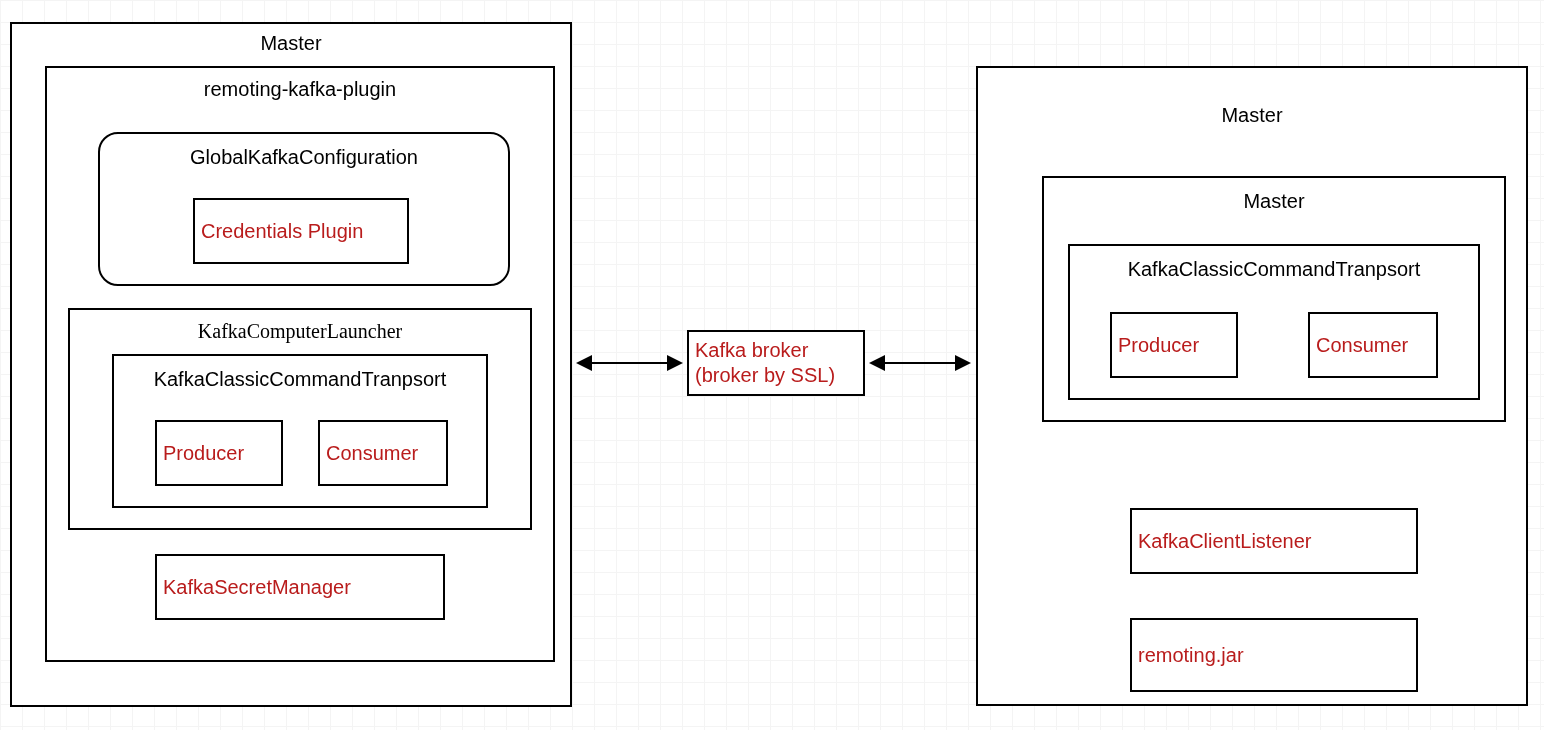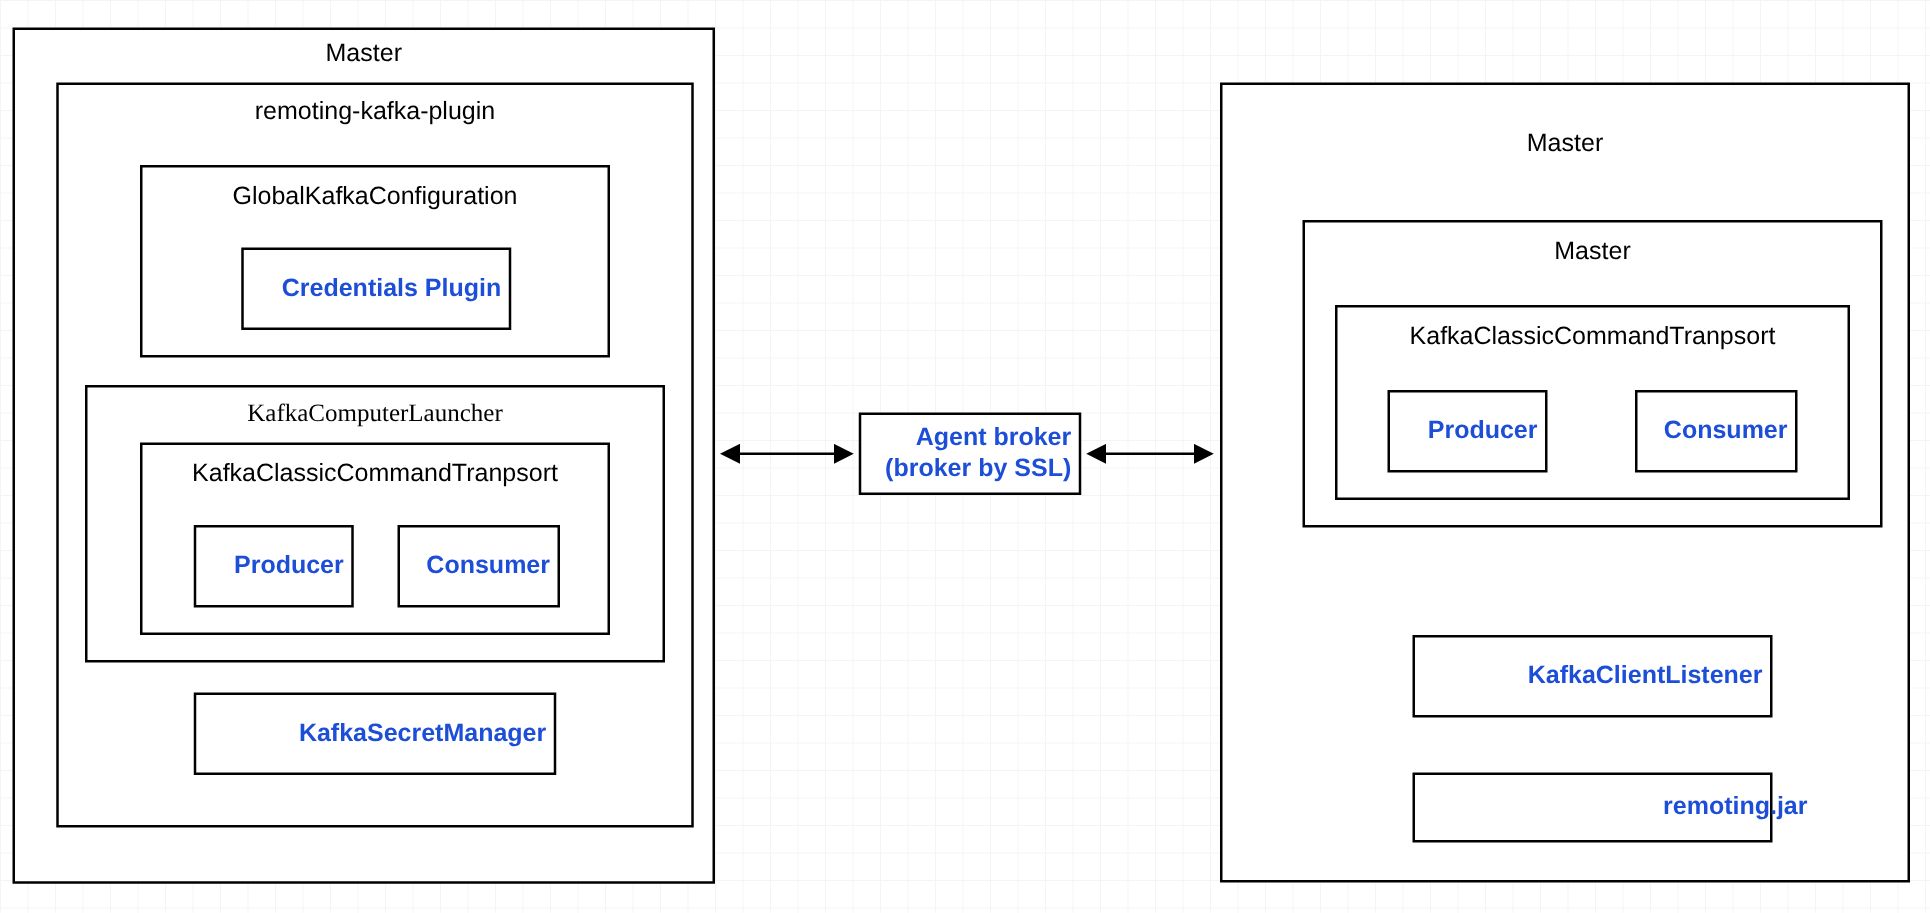--- a/index.html
+++ b/index.html
@@ -33,47 +33,46 @@
     width: 100%;
     text-align: center;
     font-size: 20px;
     color: #000;
   }
   .centered-label {
     position: absolute;
     width: 100%;
     top: 50%;
     transform: translateY(-50%);
-    text-align: right;
+    text-align: left;
     font-size: 20px;
-    color: #1d4ed8;
+    color: #b91c1c;
     line-height: 1.25;
     padding: 0 6px;
-    font-weight: bold;
   }
   svg.arrows {
     position: absolute;
     inset: 0;
     pointer-events: none;
   }
 </style>
 </head>
 <body>
 
 <div class="grid-bg"></div>
 
 <div class="box" style="left:10px; top:22px; width:562px; height:685px;">
   <div class="label" style="top:8px;">Master</div>
 </div>
 
 <div class="box" style="left:45px; top:66px; width:510px; height:596px;">
   <div class="label" style="top:10px;">remoting-kafka-plugin</div>
 </div>
 
-<div class="box" style="left:112px; top:132px; width:376px; height:154px;">
+<div class="box" style="left:98px; top:132px; width:412px; height:154px;border-radius:20px;">
   <div class="label" style="top:12px;">GlobalKafkaConfiguration</div>
 </div>
 
 <div class="box" style="left:193px; top:198px; width:216px; height:66px;">
   <div class="centered-label">Credentials Plugin</div>
 </div>
 
 <div class="box" style="left:68px; top:308px; width:464px; height:222px;">
   <div class="label" style="top:10px;font-family:Liberation Serif, serif;">KafkaComputerLauncher</div>
 </div>
@@ -89,21 +88,21 @@
 <div class="box" style="left:318px; top:420px; width:130px; height:66px;">
   <div class="centered-label">Consumer</div>
 </div>
 
 <div class="box" style="left:155px; top:554px; width:290px; height:66px;">
   <div class="centered-label">KafkaSecretManager</div>
 </div>
 
 <div class="box" style="left:687px; top:330px; width:178px; height:66px;">
   <div class="centered-label">
-    <span>Agent broker</span><br>
+    <span>Kafka broker</span><br>
     <span>(broker by SSL)</span>
   </div>
 </div>
 
 <div class="box" style="left:976px; top:66px; width:552px; height:640px;">
   <div class="label" style="top:36px;">Master</div>
 </div>
 
 <div class="box" style="left:1042px; top:176px; width:464px; height:246px;">
   <div class="label" style="top:12px;">Master</div>
@@ -118,21 +117,21 @@
 </div>
 
 <div class="box" style="left:1308px; top:312px; width:130px; height:66px;">
   <div class="centered-label">Consumer</div>
 </div>
 
 <div class="box" style="left:1130px; top:488px; width:288px; height:66px;margin-top:20px;">
   <div class="centered-label">KafkaClientListener</div>
 </div>
 
-<div class="box" style="left:1130px; top:618px; width:288px; height:56px;padding-left:36px;">
+<div class="box" style="left:1130px; top:618px; width:288px; height:74px;">
   <div class="centered-label">remoting.jar</div>
 </div>
 
 <svg class="arrows" width="1544" height="730">
   <defs>
     <marker id="arrowhead" markerWidth="8" markerHeight="8" refX="6" refY="4" orient="auto">
       <path d="M0,0 L8,4 L0,8 Z" fill="#000"></path>
     </marker>
     <marker id="arrowhead-start" markerWidth="8" markerHeight="8" refX="2" refY="4" orient="auto">
       <path d="M8,0 L0,4 L8,8 Z" fill="#000"></path>

